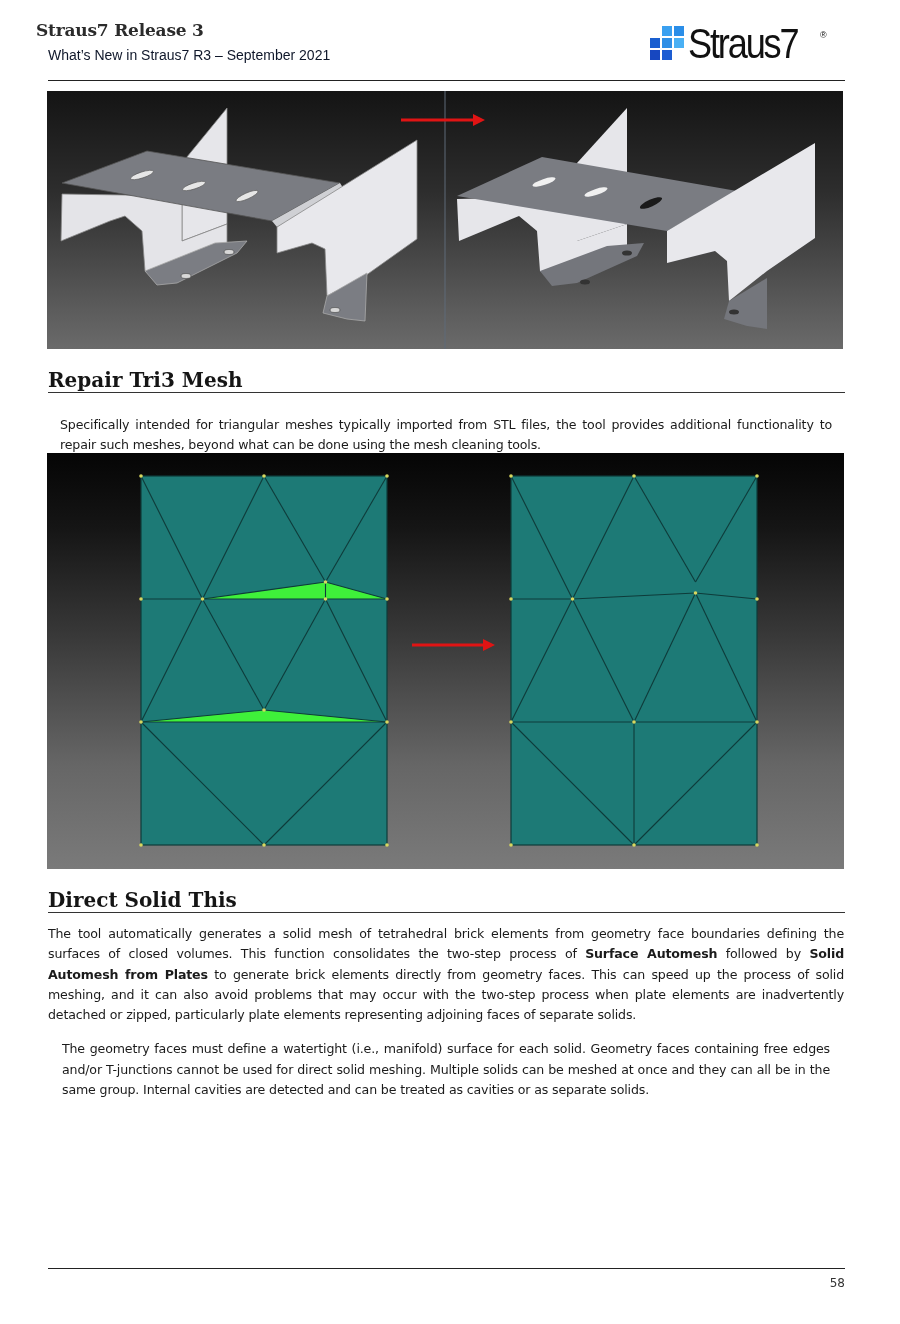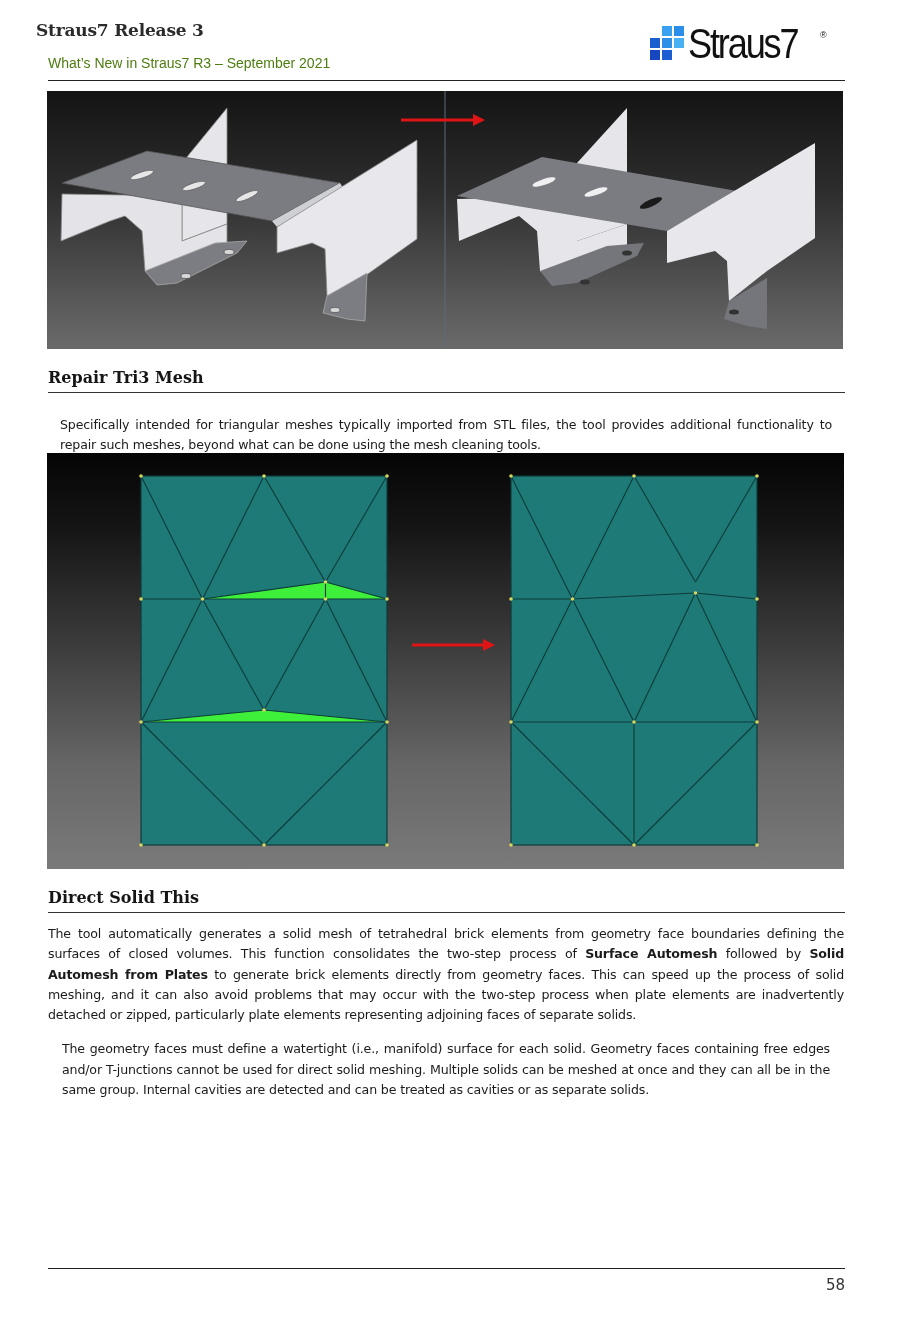--- a/index.html
+++ b/index.html
@@ -3,43 +3,43 @@
 <meta charset="utf-8">
 <style>
   html, body { margin: 0; padding: 0; background: #ffffff; }
   body { width: 900px; height: 1324px; position: relative; overflow: hidden;
          font-family: "DejaVu Sans", sans-serif; color: #1a1a1a; }
   .abs { position: absolute; }
 
   .hdr-title { left: 36px; top: 20px; font-family: "DejaVu Serif", serif; font-weight: bold;
                font-size: 17px; color: #2b2b2b; letter-spacing: -0.2px; }
   .hdr-sub { left: 48px; top: 47px; font-family: "Liberation Sans", sans-serif; font-size: 14px;
-             color: #4d7c0f; margin-top: 8px; }
+             color: #0f172a; }
   .logo { left: 650px; top: 26px; width: 180px; height: 48px; text-decoration: underline; }
   .logo-text { position: absolute; left: 38px; top: -6px; font-family: "Liberation Sans", sans-serif;
                font-size: 42px; color: #111; letter-spacing: -2.5px; transform: scaleX(0.86);
                transform-origin: left top; }
   .logo-reg { position: absolute; left: 170px; top: 4px; font-size: 9px; color: #111;
               font-family: "Liberation Sans", sans-serif; }
   .rule { left: 48px; width: 797px; height: 1px; background: #222; }
 
   .figure { left: 47px; background: linear-gradient(#141414 0%, #2e2e2e 40%, #5c5c5c 85%, #6a6a6a 100%); }
   .fig1 { top: 91px; width: 796px; height: 258px; }
   .fig2 { top: 453px; width: 797px; height: 416px;
           background: linear-gradient(#050505 0%, #151515 18%, #3a3a3a 45%, #666 75%, #7a7a7a 100%); }
   .figure svg { position: absolute; left: 0; top: 0; }
 
-  .h2 { left: 48px; font-family: "DejaVu Serif", serif; font-weight: bold; font-size: 16px; color: #151515; }
+  .h2 { left: 48px; font-family: "DejaVu Serif", serif; font-weight: bold; font-size: 20px; color: #151515; }
   .h2-rule { left: 48px; width: 797px; height: 1px; background: #333; }
 
   .para { left: 48px; width: 796px; font-family: "DejaVu Sans", sans-serif; font-size: 12.6px;
           line-height: 20.3px; text-align: justify; color: #1b1b1b; letter-spacing: -0.15px; }
   .para b { font-weight: bold; margin-top: 36px; }
   .page-num { left: 815px; top: 1276px; width: 30px; text-align: right;
-              font-family: "DejaVu Sans", sans-serif; font-size: 15px; color: #333; }
+              font-family: "DejaVu Sans", sans-serif; font-size: 12px; color: #333; }
 </style>
 </head>
 <body>
 
 <div class="abs hdr-title">Straus7 Release 3</div>
 <div class="abs hdr-sub">What’s New in Straus7 R3 – September 2021</div>
 <div class="abs logo">
   <svg width="36" height="40" viewBox="0 0 36 40">
     <rect x="12" y="0" width="10" height="10" fill="#3aa0f0"></rect>
     <rect x="24" y="0" width="10" height="10" fill="#2b8ee8"></rect>

